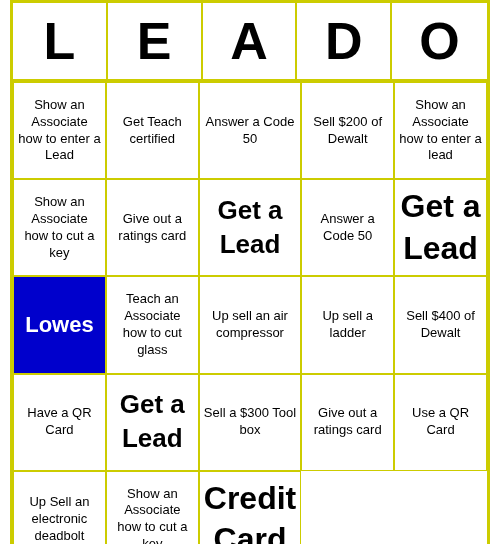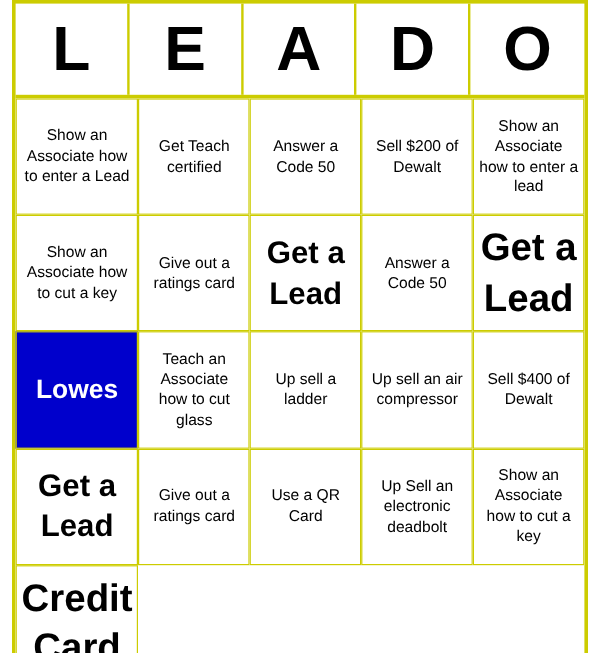--- a/index.html
+++ b/index.html
@@ -82,23 +82,25 @@
       <div class="bingo-cell">Answer a Code 50</div>
       <div class="bingo-cell">Sell $200 of Dewalt</div>
       <div class="bingo-cell">Show an Associate how to enter a lead</div>
       <div class="bingo-cell">Show an Associate how to cut a key</div>
       <div class="bingo-cell">Give out a ratings card</div>
       <div class="bingo-cell large-text">Get a Lead</div>
       <div class="bingo-cell">Answer a Code 50</div>
       <div class="bingo-cell xl-text">Get a Lead</div>
       <div class="bingo-cell free-space">Lowes</div>
       <div class="bingo-cell">Teach an Associate how to cut glass</div>
+      <div class="bingo-cell">Up sell an air compressor</div>
       <div class="bingo-cell">Up sell a ladder</div>
-      <div class="bingo-cell">Up sell an air compressor</div>
       <div class="bingo-cell">Sell $400 of Dewalt</div>
+      <div class="bingo-cell">Have a QR Card</div>
       <div class="bingo-cell large-text">Get a Lead</div>
+      <div class="bingo-cell">Sell a $300 Tool box</div>
       <div class="bingo-cell">Give out a ratings card</div>
       <div class="bingo-cell">Use a QR Card</div>
       <div class="bingo-cell">Up Sell an electronic deadbolt</div>
       <div class="bingo-cell">Show an Associate how to cut a key</div>
       <div class="bingo-cell xl-text">Credit Card</div>
     </div>
 </div>
 
 </body></html>

